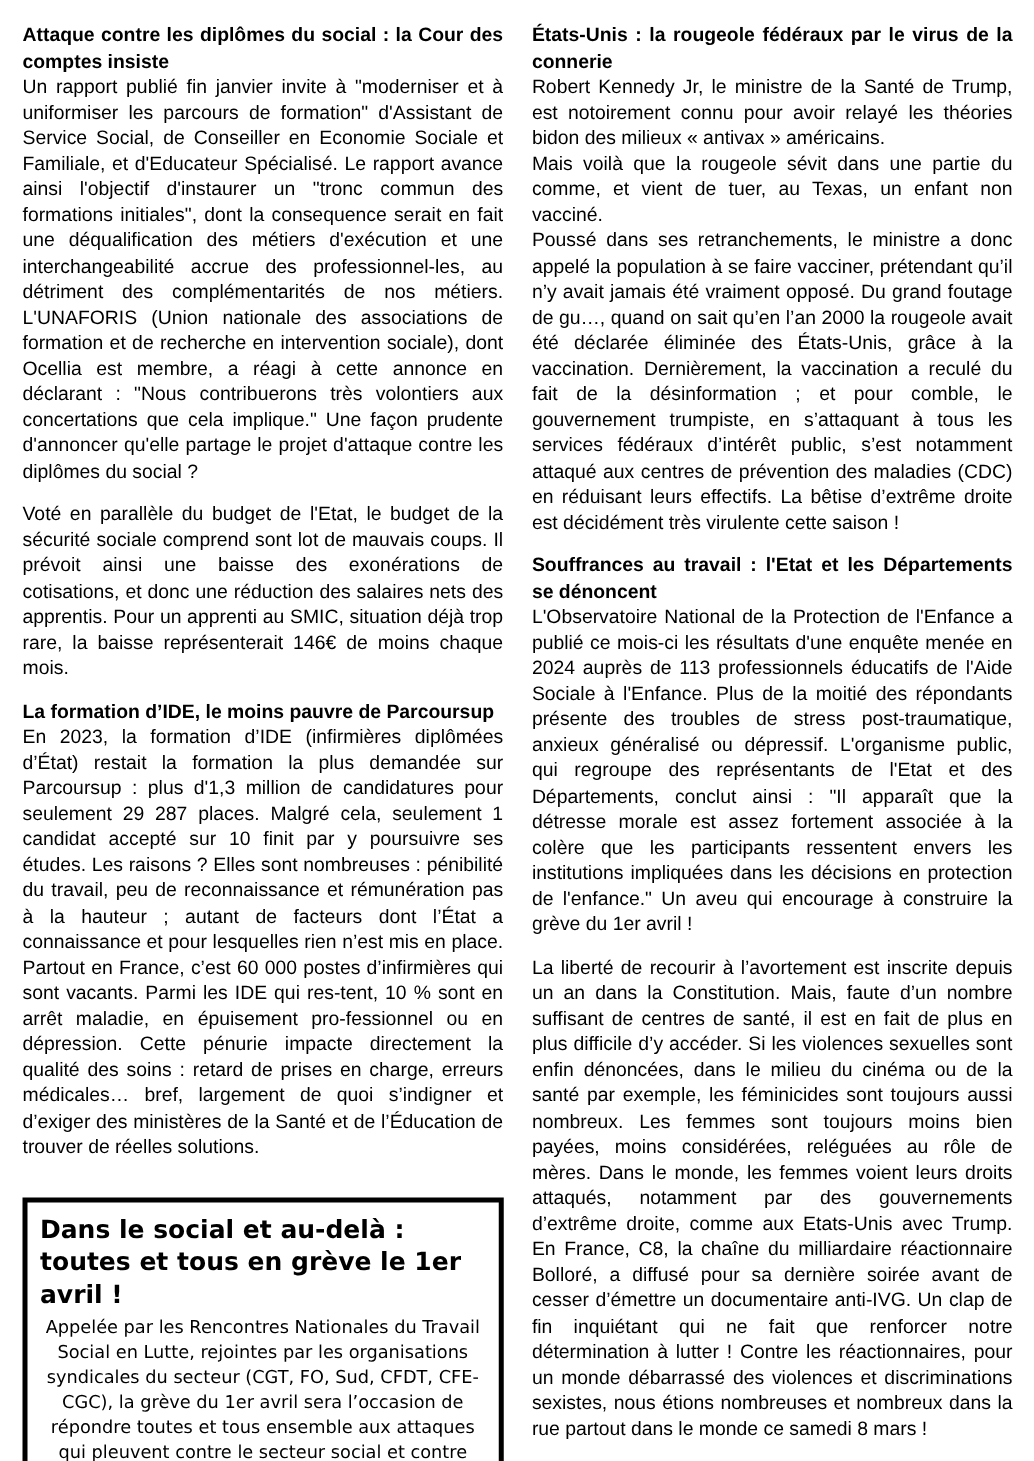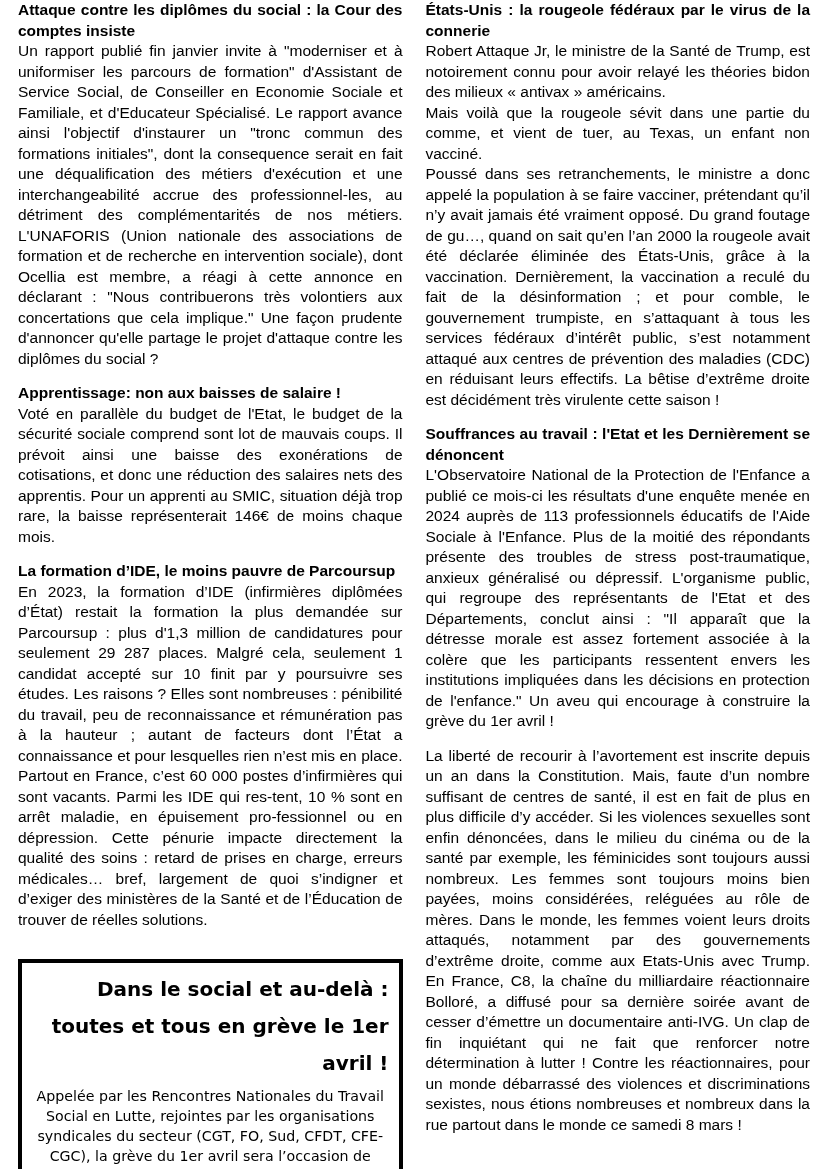--- a/index.html
+++ b/index.html
@@ -1,20 +1,20 @@
 <!DOCTYPE html>
 <html lang="fr"><head>
 <meta charset="utf-8">
 <style>
   html, body { margin: 0; padding: 0; background: #ffffff; }
   .page {
     width: 827px;
     height: 1169px;
     box-sizing: border-box;
-    padding: 0 17px 10px 18px;
+    padding: 19px 17px 10px 18px;
     display: flex;
     gap: 23px;
     background: #ffffff;
     color: #000000;
     font-family: "Liberation Sans", sans-serif;
     font-size: 15.5px;
     line-height: 20.5px;
     overflow: hidden;
   }
   .col {
@@ -39,24 +39,24 @@
   }
   .strike-box {
     border: 4px solid #000000;
     margin-top: 15px;
     padding: 8px 10px 10px 10px;
     text-align: center;
     font-family: "DejaVu Sans", sans-serif;
   }
   .strike-box-title {
     font-size: 20px;
-    line-height: 37px;
+    line-height: 26px;
     font-weight: bold;
     margin: 0 0 4px 0;
-    text-align: right;
+    text-align: left;
   }
   .strike-box-body {
     font-size: 14.2px;
     line-height: 20px;
     margin: 0;
     text-align: center;
   }
 </style>
 </head>
 <body>
@@ -66,21 +66,20 @@
   <div class="col">
 
     <article>
       <h2 class="article-title">Attaque contre les diplômes du social : la Cour des comptes insiste</h2>
       <div class="article-body">
         <p>Un rapport publié fin janvier invite à "moderniser et à uniformiser les parcours de formation" d'Assistant de Service Social, de Conseiller en Economie Sociale et Familiale, et d'Educateur Spécialisé. Le rapport avance ainsi l'objectif d'instaurer un "tronc commun des formations initiales", dont la consequence serait en fait une déqualification des métiers d'exécution et une interchangeabilité accrue des professionnel-les, au détriment des complémentarités de nos métiers. L'UNAFORIS (Union nationale des associations de formation et de recherche en intervention sociale), dont Ocellia est membre, a réagi à cette annonce en déclarant : "Nous contribuerons très volontiers aux concertations que cela implique." Une façon prudente d'annoncer qu'elle partage le projet d'attaque contre les diplômes du social ?</p>
       </div>
     </article>
 
     <article>
-      <h2 class="article-title">Apprentissage: non aux baisses de salaire !</h2>
       <div class="article-body">
         <p>Voté en parallèle du budget de l'Etat, le budget de la sécurité sociale comprend sont lot de mauvais coups. Il prévoit ainsi une baisse des exonérations de cotisations, et donc une réduction des salaires nets des apprentis. Pour un apprenti au SMIC, situation déjà trop rare, la baisse représenterait 146€ de moins chaque mois.</p>
       </div>
     </article>
 
     <article>
       <h2 class="article-title">La formation d’IDE, le moins pauvre de Parcoursup</h2>
       <div class="article-body">
         <p>En 2023, la formation d’IDE (infirmières diplômées d’État) restait la formation la plus demandée sur Parcoursup : plus d'1,3 million de candidatures pour seulement 29 287 places. Malgré cela, seulement 1 candidat accepté sur 10 finit par y poursuivre ses études. Les raisons ? Elles sont nombreuses : pénibilité du travail, peu de reconnaissance et rémunération pas à la hauteur ; autant de facteurs dont l’État a connaissance et pour lesquelles rien n’est mis en place. Partout en France, c’est 60 000 postes d’infirmières qui sont vacants. Parmi les IDE qui res-tent, 10 % sont en arrêt maladie, en épuisement pro-fessionnel ou en dépression. Cette pénurie impacte directement la qualité des soins : retard de prises en charge, erreurs médicales… bref, largement de quoi s’indigner et d’exiger des ministères de la Santé et de l’Éducation de trouver de réelles solutions.</p>
       </div>
@@ -91,28 +90,28 @@
       <p class="strike-box-body">Appelée par les Rencontres Nationales du Travail Social en Lutte, rejointes par les organisations syndicales du secteur (CGT, FO, Sud, CFDT, CFE-CGC), la grève du 1er avril sera l’occasion de répondre toutes et tous ensemble aux attaques qui pleuvent contre le secteur social et contre l’ensemble des travailleurs et travailleuses !</p>
     </aside>
 
   </div>
 
   <div class="col">
 
     <article>
       <h2 class="article-title">États-Unis : la rougeole fédéraux par le virus de la connerie</h2>
       <div class="article-body">
-        <p>Robert Attaque Jr, le ministre de la Santé de Trump, est notoirement connu pour avoir relayé les théories bidon des milieux « antivax » américains.</p>
+        <p>Robert Kennedy Jr, le ministre de la Santé de Trump, est notoirement connu pour avoir relayé les théories bidon des milieux « antivax » américains.</p>
         <p>Mais voilà que la rougeole sévit dans une partie du comme, et vient de tuer, au Texas, un enfant non vacciné.</p>
         <p>Poussé dans ses retranchements, le ministre a donc appelé la population à se faire vacciner, prétendant qu’il n’y avait jamais été vraiment opposé. Du grand foutage de gu…, quand on sait qu’en l’an 2000 la rougeole avait été déclarée éliminée des États-Unis, grâce à la vaccination. Dernièrement, la vaccination a reculé du fait de la désinformation ; et pour comble, le gouvernement trumpiste, en s’attaquant à tous les services fédéraux d’intérêt public, s’est notamment attaqué aux centres de prévention des maladies (CDC) en réduisant leurs effectifs. La bêtise d’extrême droite est décidément très virulente cette saison !</p>
       </div>
     </article>
 
     <article>
-      <h2 class="article-title">Souffrances au travail : l'Etat et les Dernièrement se dénoncent</h2>
+      <h2 class="article-title">Souffrances au travail : l'Etat et les Départements se dénoncent</h2>
       <div class="article-body">
         <p>L'Observatoire National de la Protection de l'Enfance a publié ce mois-ci les résultats d'une enquête menée en 2024 auprès de 113 professionnels éducatifs de l'Aide Sociale à l'Enfance. Plus de la moitié des répondants présente des troubles de stress post-traumatique, anxieux généralisé ou dépressif. L'organisme public, qui regroupe des représentants de l'Etat et des Départements, conclut ainsi : "Il apparaît que la détresse morale est assez fortement associée à la colère que les participants ressentent envers les institutions impliquées dans les décisions en protection de l'enfance." Un aveu qui encourage à construire la grève du 1er avril !</p>
       </div>
     </article>
 
     <article>
       <div class="article-body">
         <p>La liberté de recourir à l’avortement est inscrite depuis un an dans la Constitution. Mais, faute d’un nombre suffisant de centres de santé, il est en fait de plus en plus difficile d’y accéder. Si les violences sexuelles sont enfin dénoncées, dans le milieu du cinéma ou de la santé par exemple, les féminicides sont toujours aussi nombreux. Les femmes sont toujours moins bien payées, moins considérées, reléguées au rôle de mères. Dans le monde, les femmes voient leurs droits attaqués, notamment par des gouvernements d’extrême droite, comme aux Etats-Unis avec Trump. En France, C8, la chaîne du milliardaire réactionnaire Bolloré, a diffusé pour sa dernière soirée avant de cesser d’émettre un documentaire anti-IVG. Un clap de fin inquiétant qui ne fait que renforcer notre détermination à lutter ! Contre les réactionnaires, pour un monde débarrassé des violences et discriminations sexistes, nous étions nombreuses et nombreux dans la rue partout dans le monde ce samedi 8 mars !</p>
       </div>
     </article>

